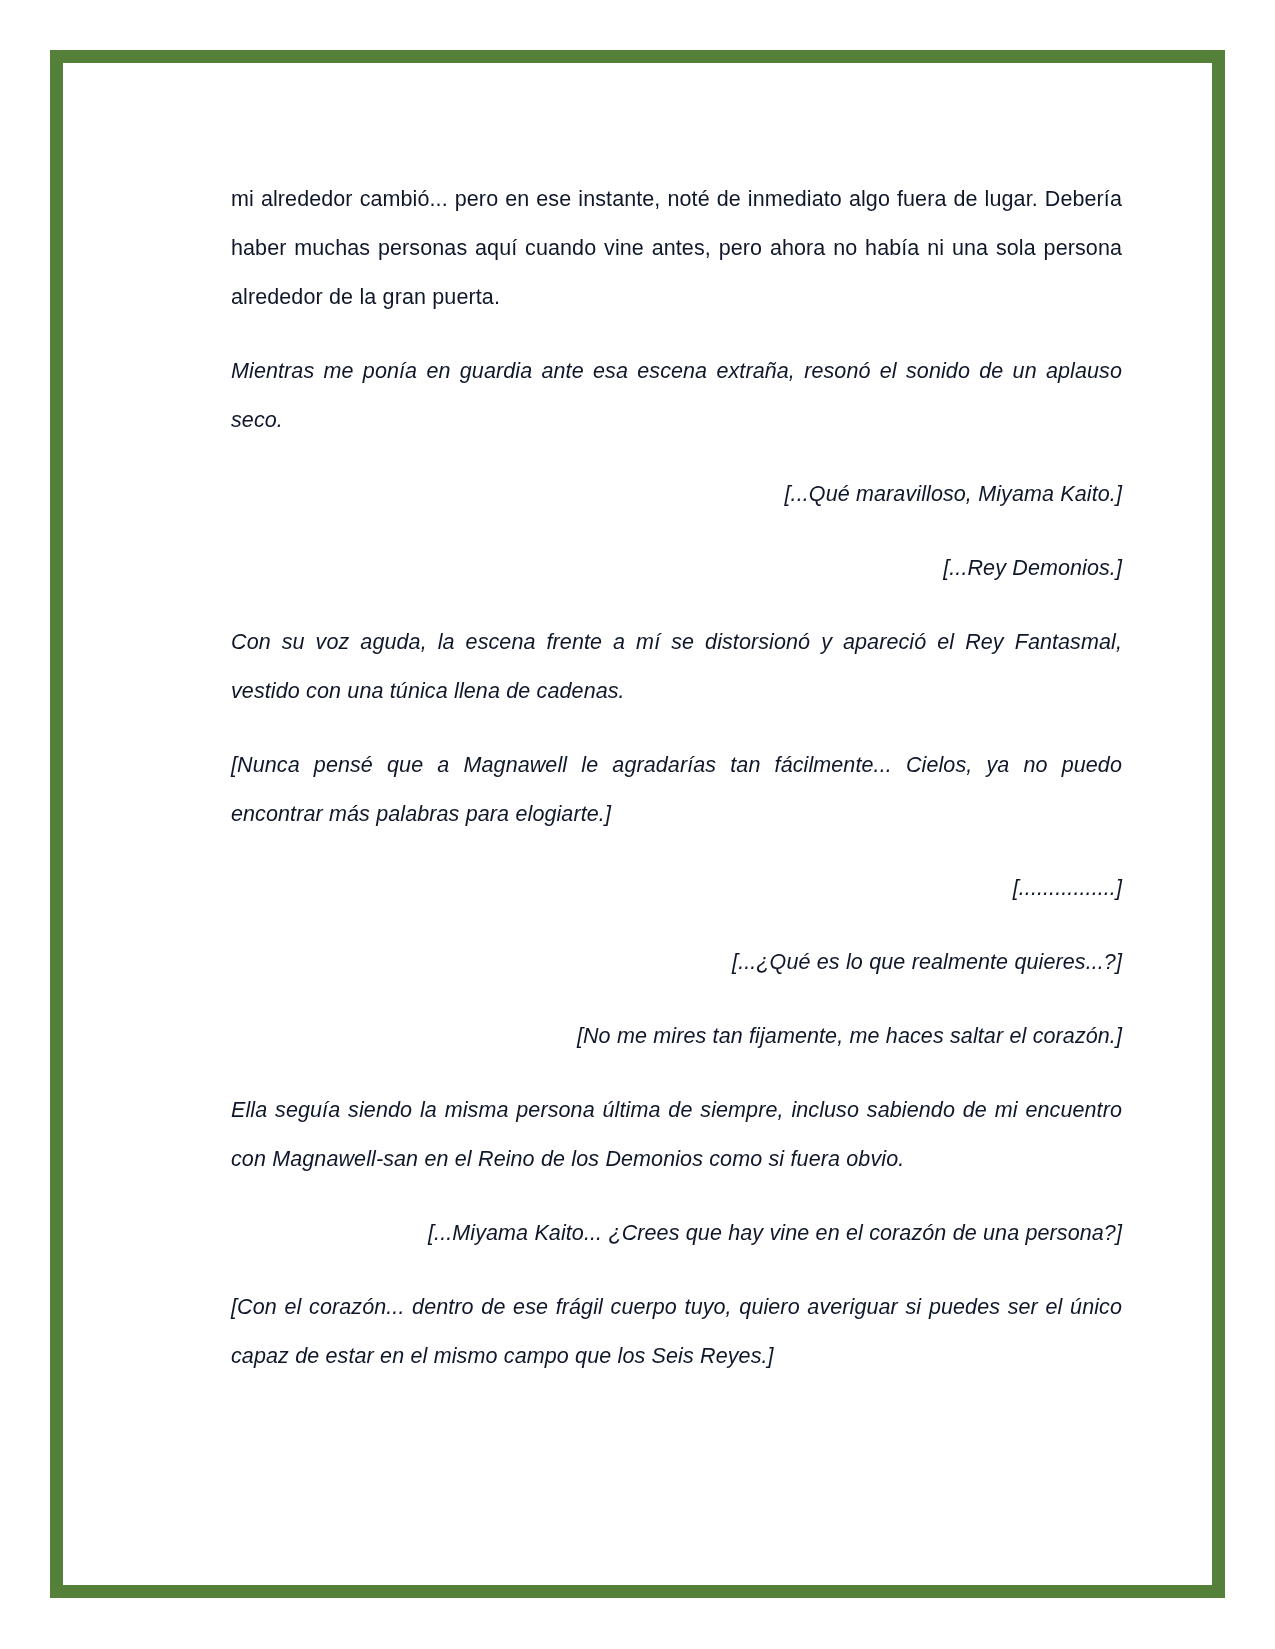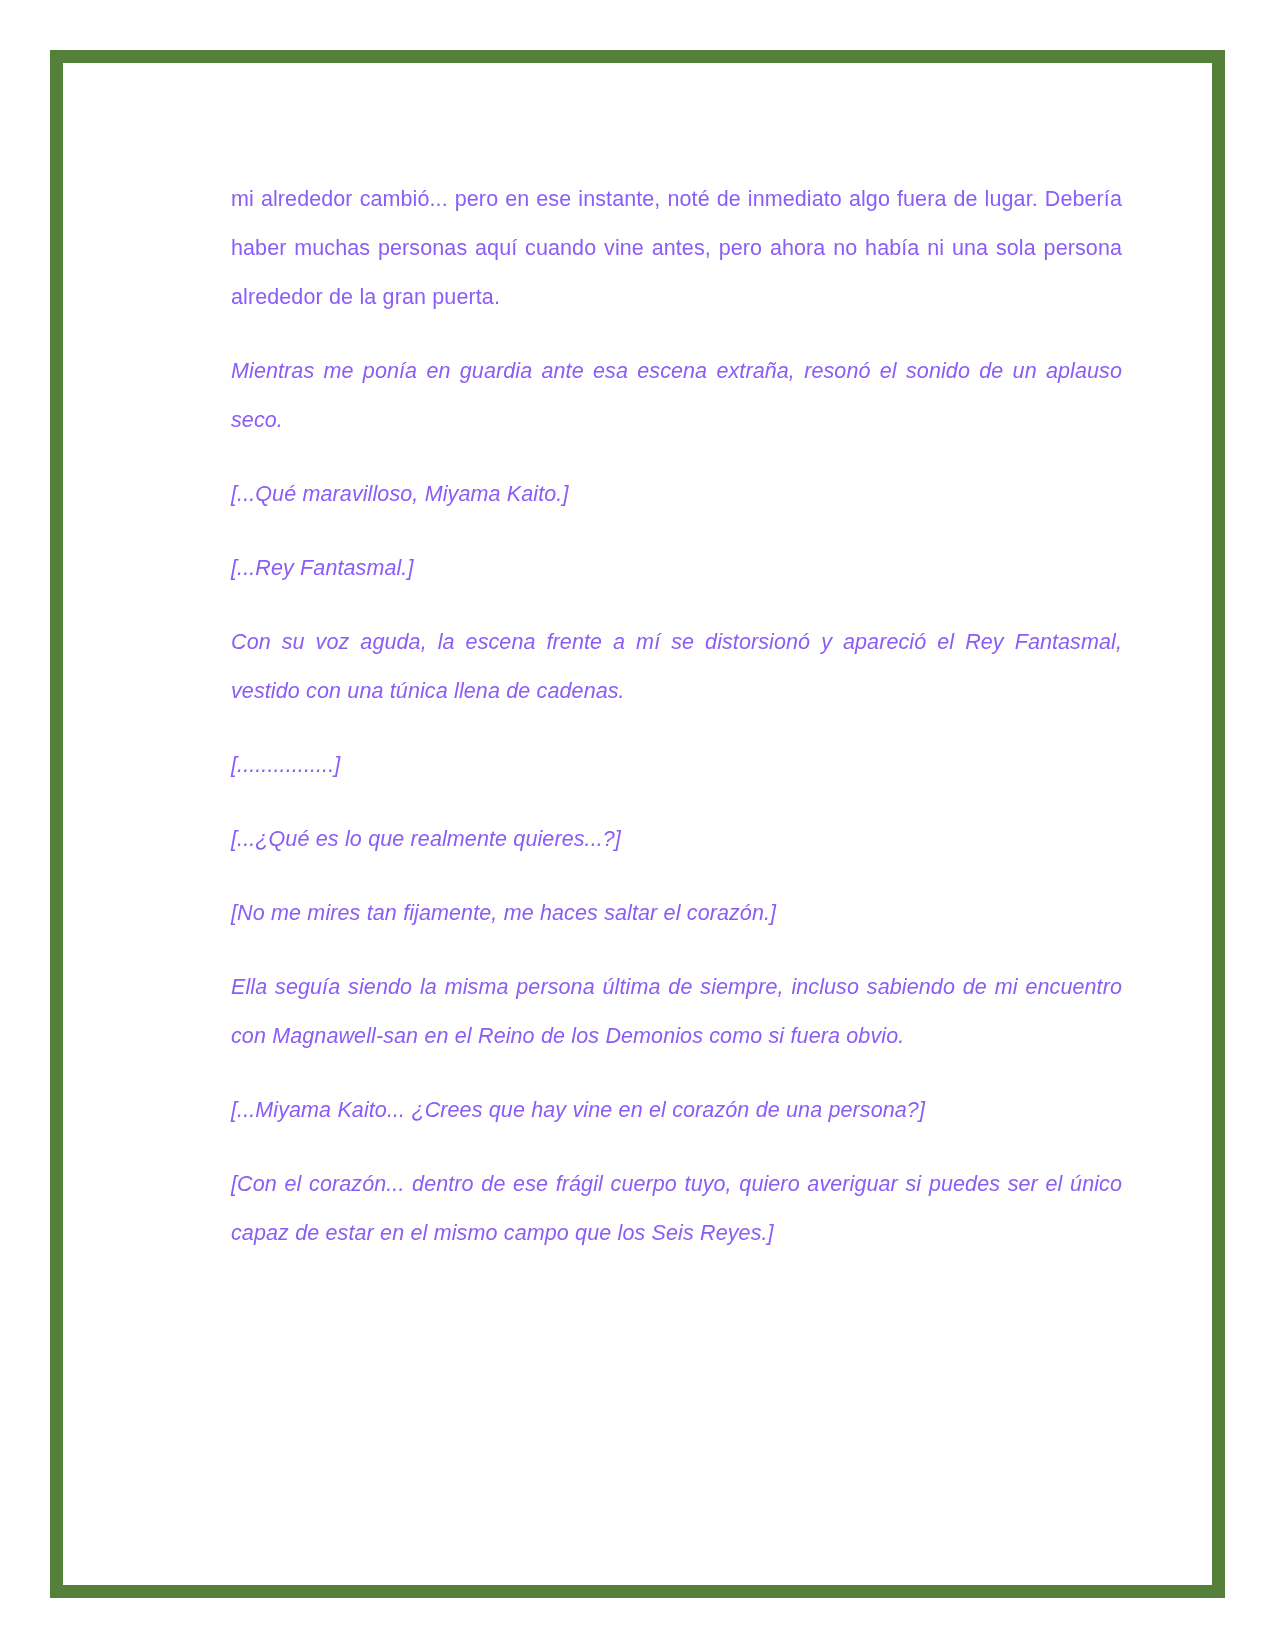--- a/index.html
+++ b/index.html
@@ -41,49 +41,50 @@
     left: 168px;
     top: 112px;
     width: 891px;
   }
 
   p.para {
     margin: 0 0 0 0;
     padding: 0;
     font-size: 21.5px;
     line-height: 49px;
-    color: #8b5cf6;
+    color: #0f172a;
     text-align: justify;
     text-justify: inter-word;
     letter-spacing: 0.1px;
     word-spacing: 0.2px;
   }
 
   p.para + p.para {
     margin-top: 25px;
     font-style: italic;
   }
 
   
   p.para.short {
-    text-align: left;
+    text-align: right;
   }
 </style>
 </head>
 <body>
 
 <div class="page">
   <div class="frame">
     <div class="content">
 
       <p class="para">mi alrededor cambió... pero en ese instante, noté de inmediato algo fuera de lugar. Debería haber muchas personas aquí cuando vine antes, pero ahora no había ni una sola persona alrededor de la gran puerta.</p>
       <p class="para">Mientras me ponía en guardia ante esa escena extraña, resonó el sonido de un aplauso seco.</p>
       <p class="para short">[...Qué maravilloso, Miyama Kaito.]</p>
-      <p class="para short">[...Rey Fantasmal.]</p>
+      <p class="para short">[...Rey Demonios.]</p>
       <p class="para">Con su voz aguda, la escena frente a mí se distorsionó y apareció el Rey Fantasmal, vestido con una túnica llena de cadenas.</p>
+      <p class="para">[Nunca pensé que a Magnawell le agradarías tan fácilmente... Cielos, ya no puedo encontrar más palabras para elogiarte.]</p>
       <p class="para short">[................]</p>
       <p class="para short">[...¿Qué es lo que realmente quieres...?]</p>
       <p class="para short">[No me mires tan fijamente, me haces saltar el corazón.]</p>
       <p class="para">Ella seguía siendo la misma persona última de siempre, incluso sabiendo de mi encuentro con Magnawell-san en el Reino de los Demonios como si fuera obvio.</p>
       <p class="para short">[...Miyama Kaito... ¿Crees que hay vine en el corazón de una persona?]</p>
       <p class="para">[Con el corazón... dentro de ese frágil cuerpo tuyo, quiero averiguar si puedes ser el único capaz de estar en el mismo campo que los Seis Reyes.]</p>
 
     </div>
   </div>
 </div>

